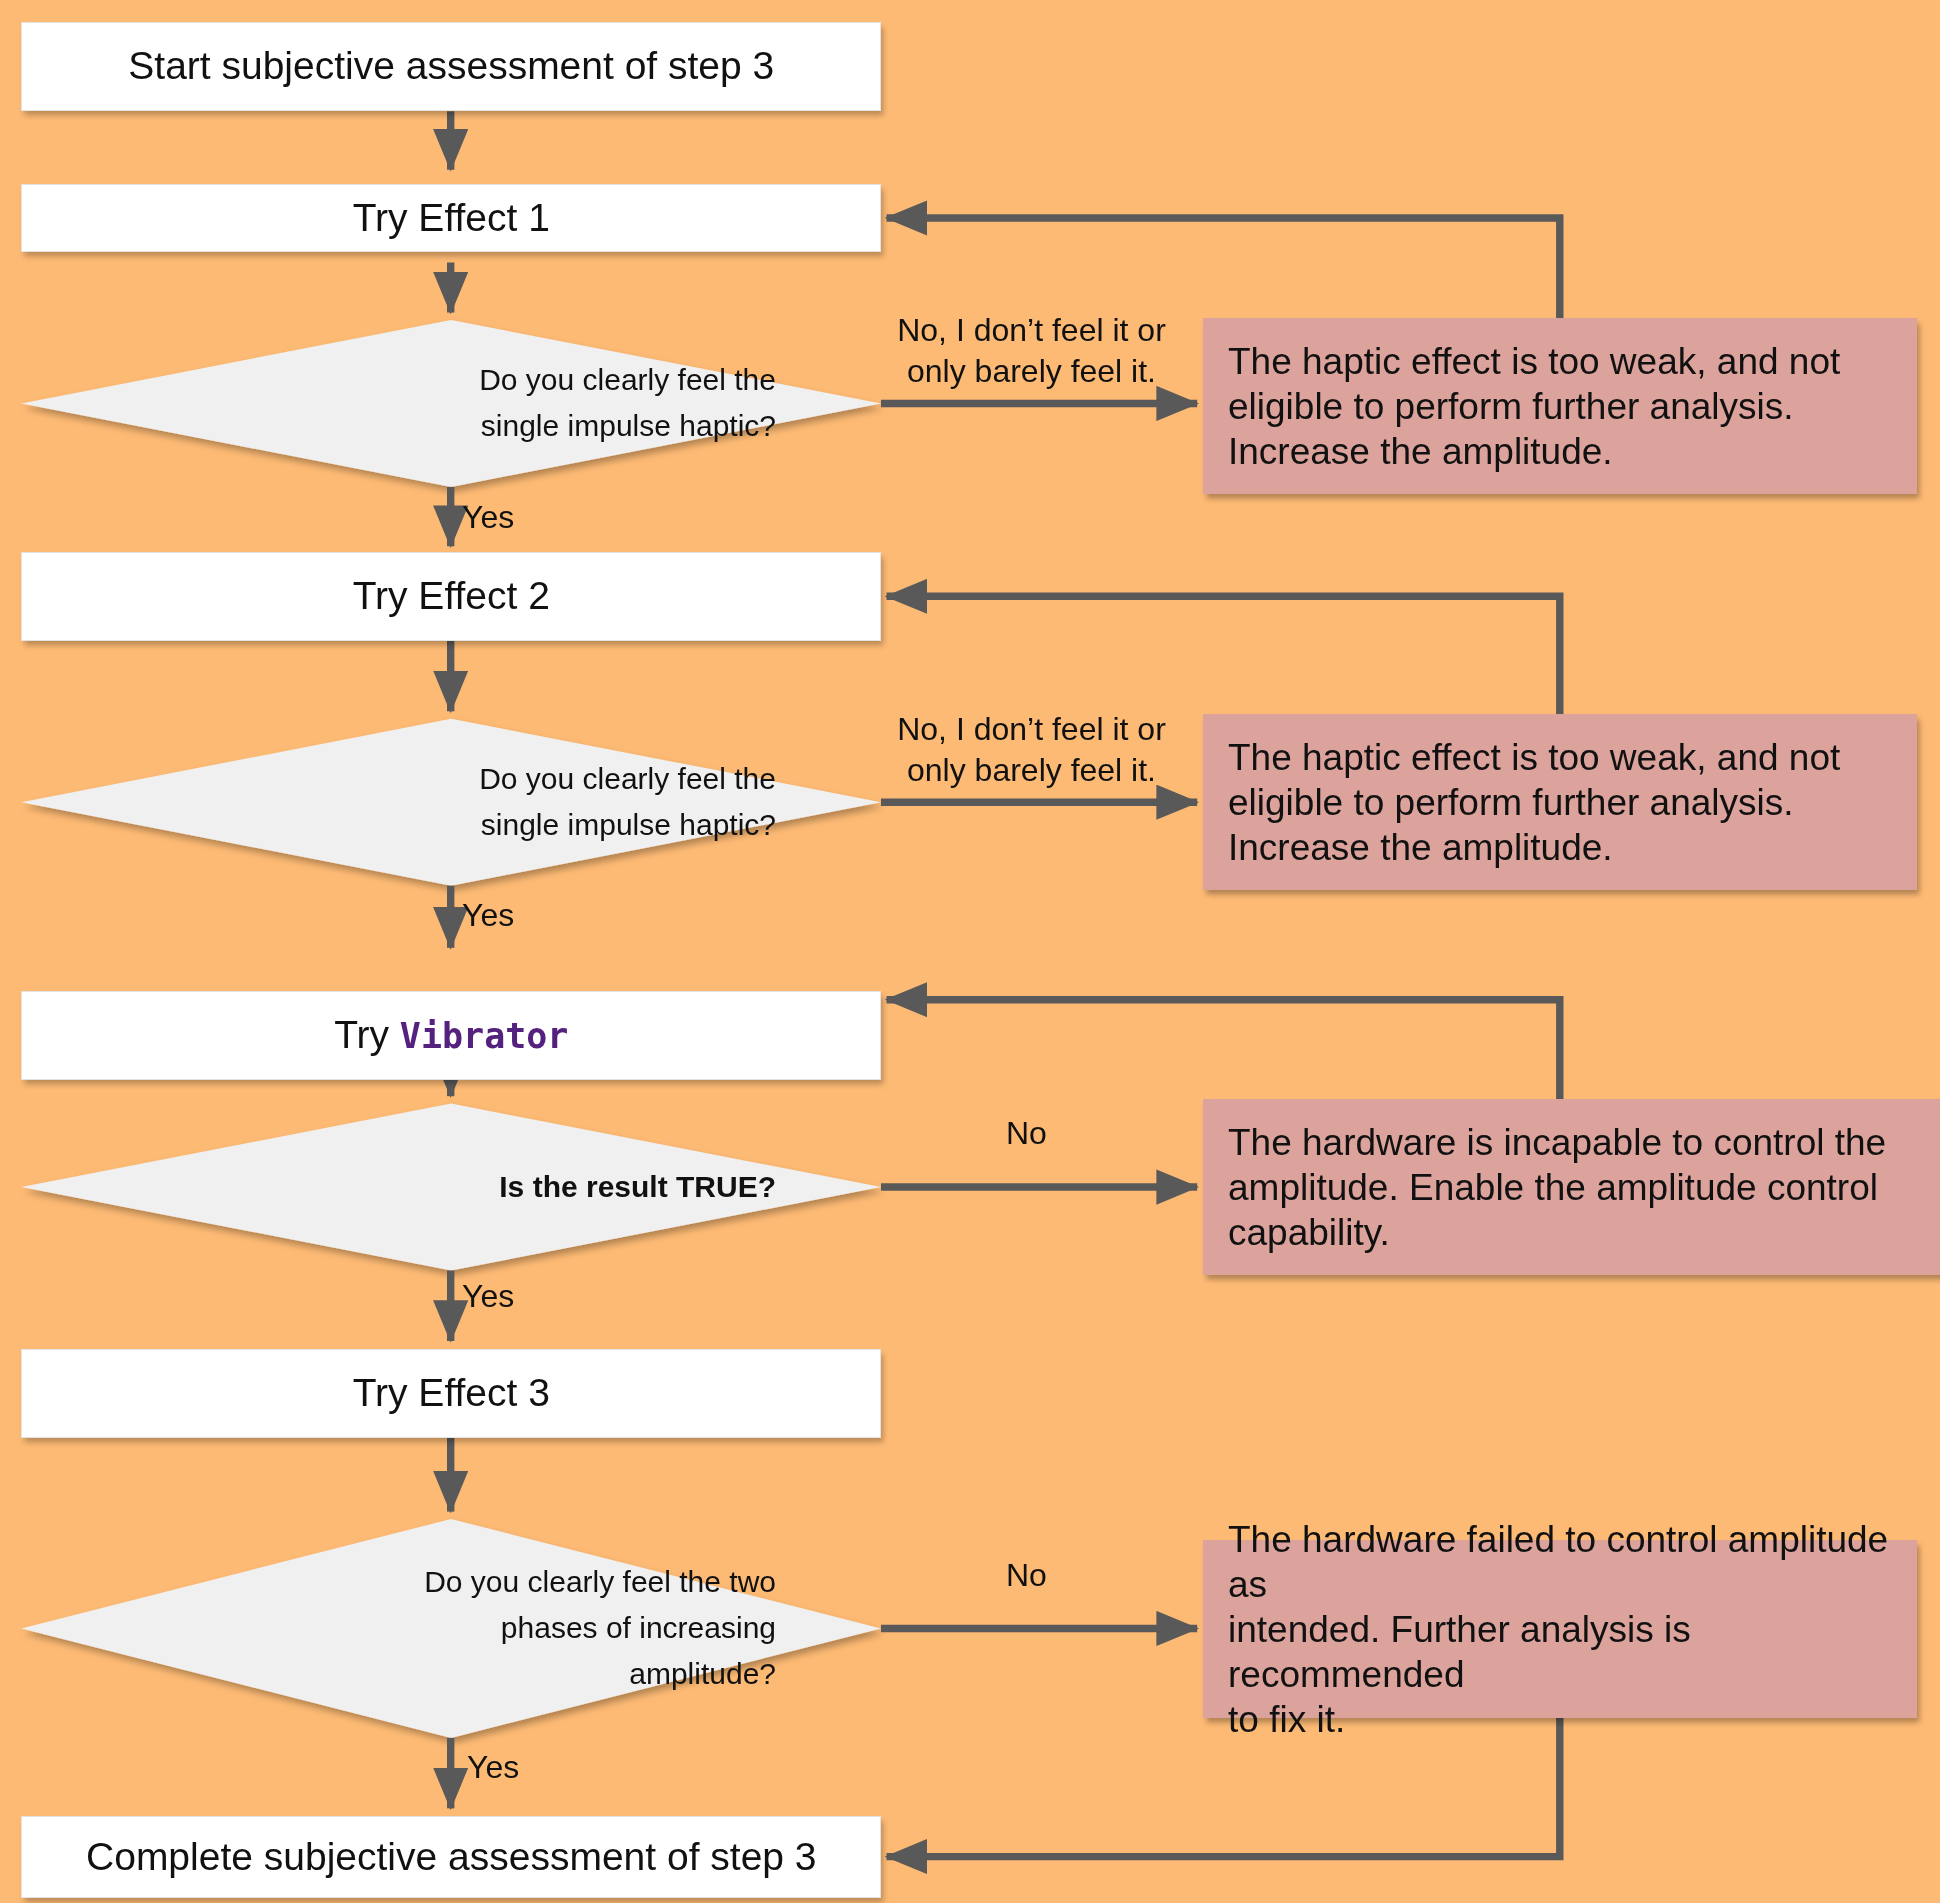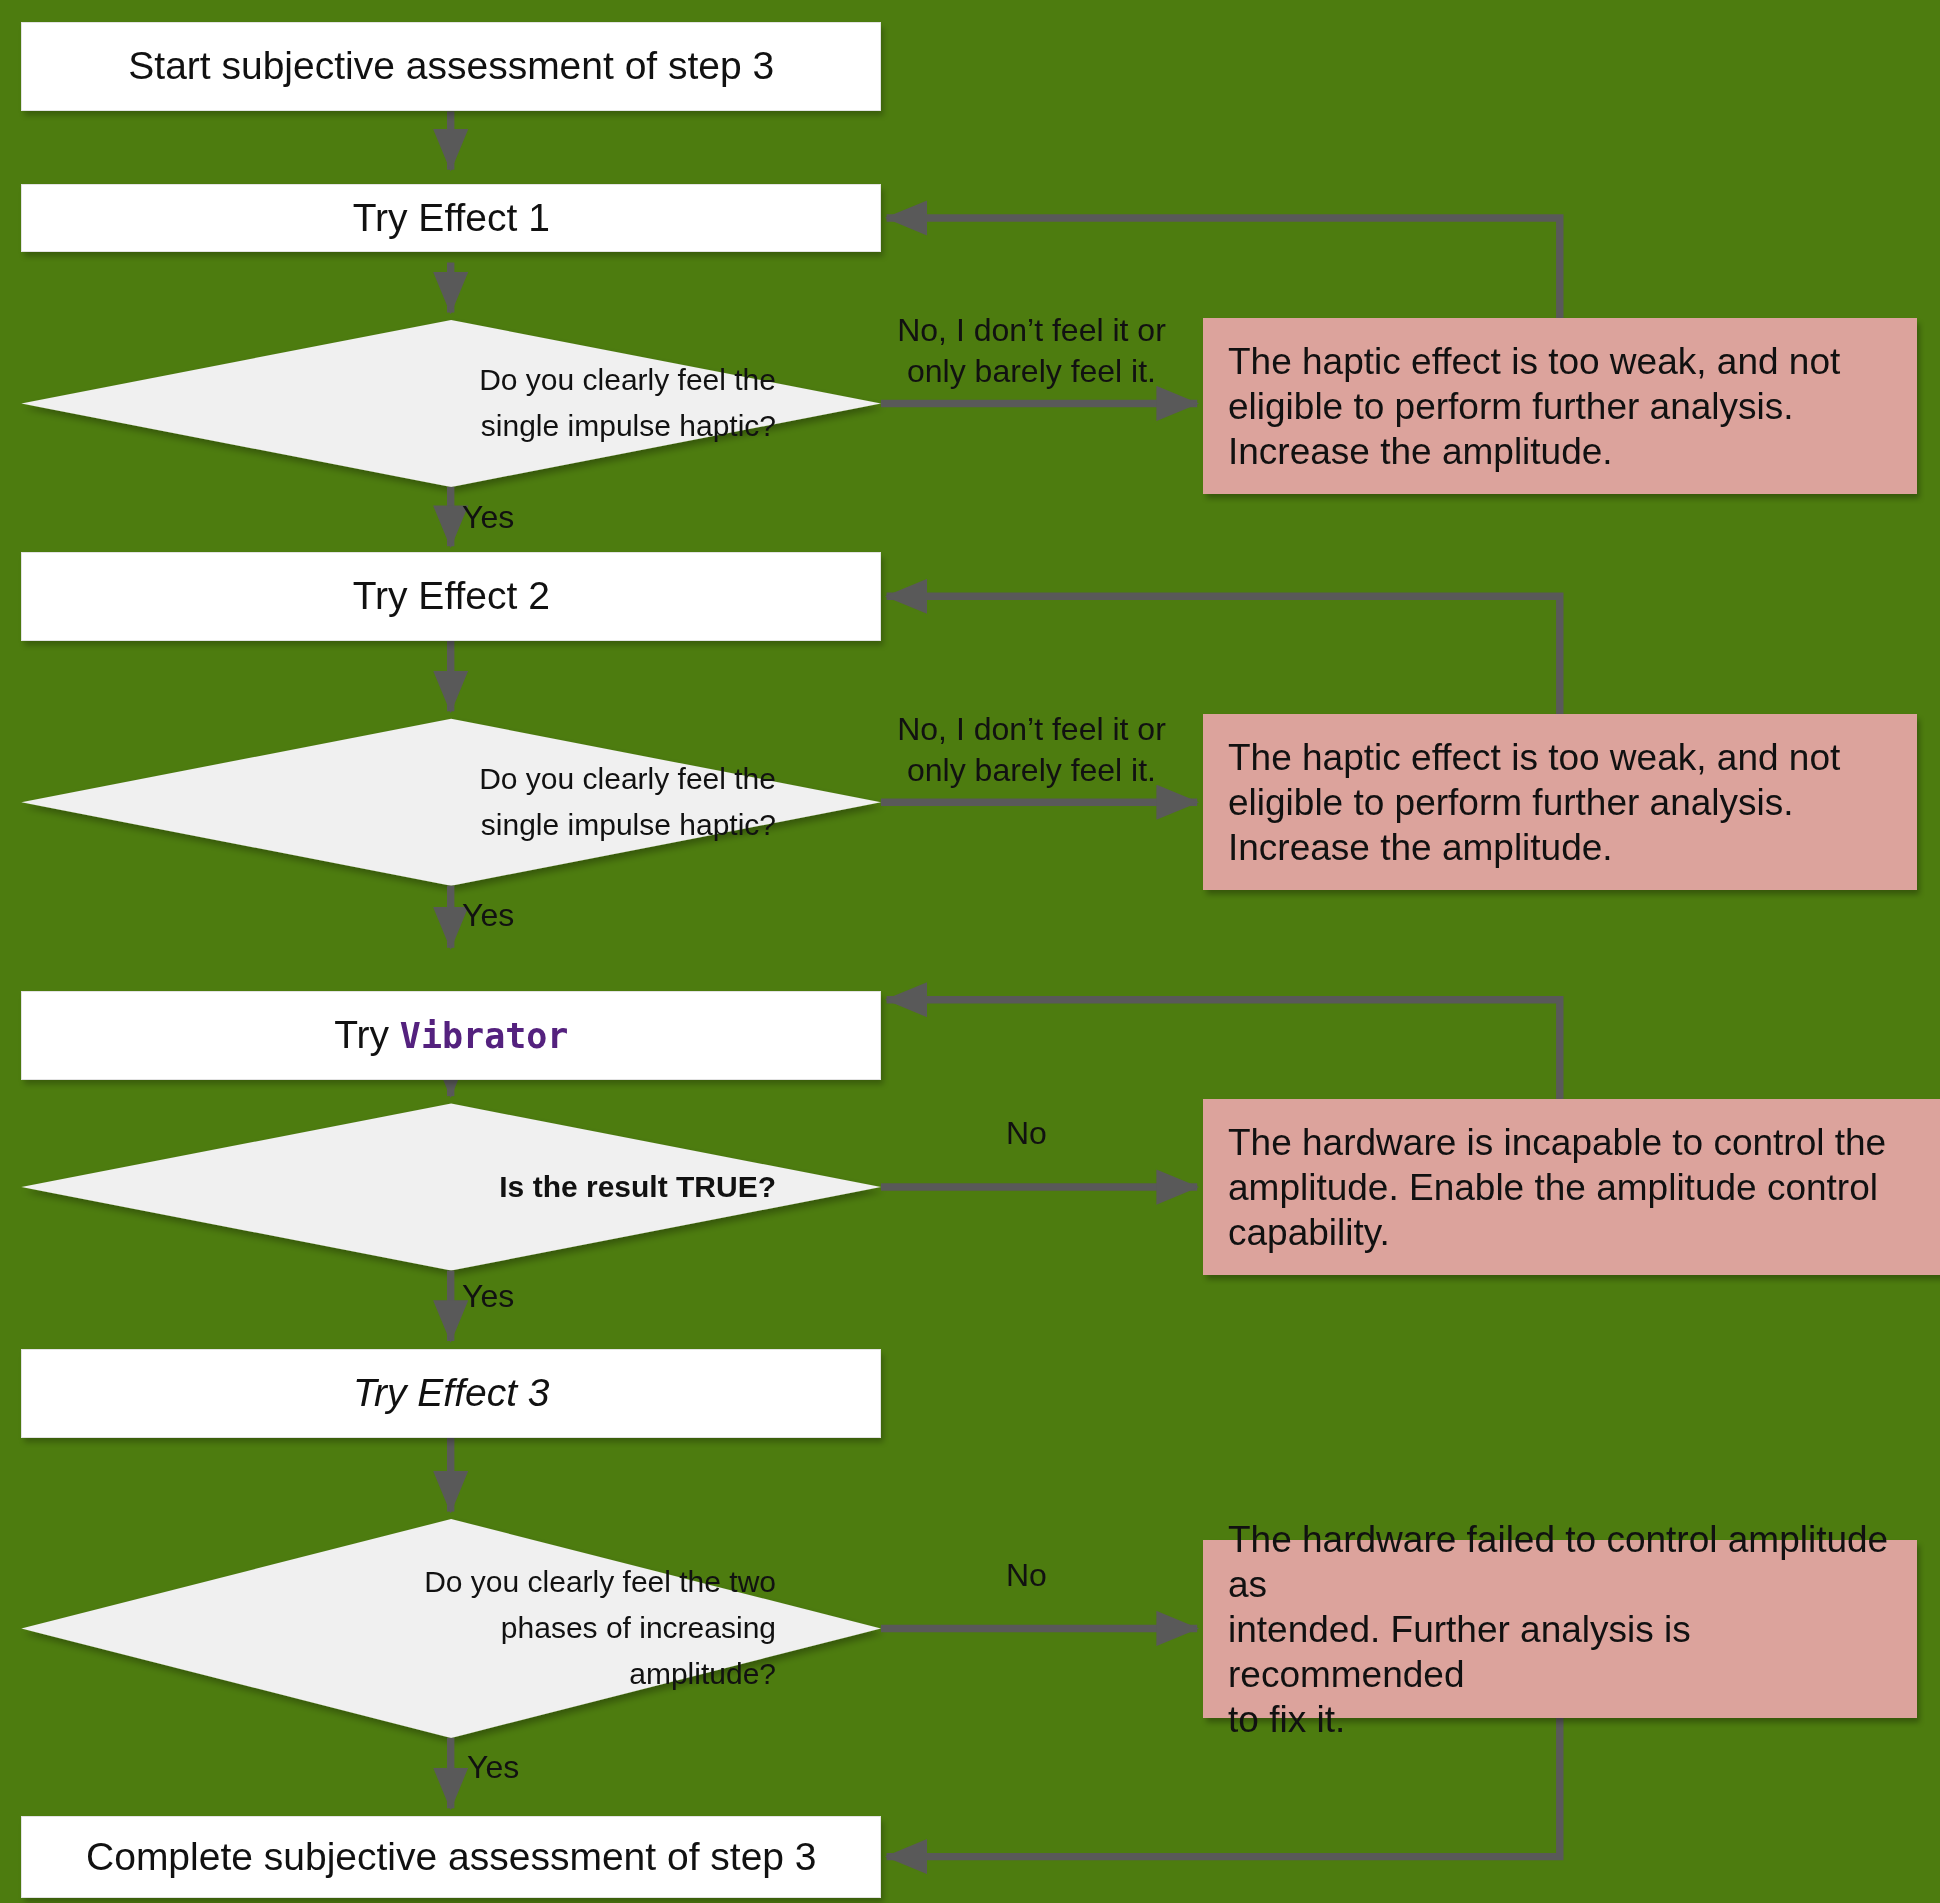--- a/index.html
+++ b/index.html
@@ -1,17 +1,17 @@
 <!DOCTYPE html>
 <html style="font-size:15px"><head>
 <meta charset="utf-8">
 <style>
   html,body{margin:0;padding:0;background:#ffffff;}
   body{font-family:"Liberation Sans",sans-serif;color:#111111;}
-  .canvas{position:relative;width:1940px;height:1903px;background:#4d7c0f;overflow:hidden;}
+  .canvas{position:relative;width:1940px;height:1903px;background:#fdba74;overflow:hidden;}
   svg.edges{position:absolute;left:0;top:0;}
   .edge{stroke:#595959;stroke-width:8;fill:none;}
   .arrow{marker-end:url(#ah);}
   .diamond{fill:#f0f0f0;}
   .box{position:absolute;background:#ffffff;border:1.9px solid #e3e3e3;box-sizing:border-box;
        box-shadow:2.8px 4.6px 5.6px rgba(0,0,0,0.25);display:flex;align-items:center;justify-content:center;
        font-size:39px;line-height:1.2;text-align:center;}
   .redbox{position:absolute;background:#dca39c;box-sizing:border-box;
        box-shadow:2.8px 4.6px 5.6px rgba(0,0,0,0.30);display:flex;flex-direction:column;justify-content:center;
        align-items:flex-start;font-size:37px;line-height:45px;padding:0 16.7px 0 25px;text-align:left;}
@@ -74,21 +74,21 @@
 
   <div class="box" style="left:21.3px;top:552px;width:860px;height:89px;">
     <span>Try Effect 2</span>
   </div>
 
   <div class="box" style="left:21.3px;top:955px;width:860px;height:89px;margin-top:36px;">
     <span class="pre">Try </span>
       <span class="mono cls">Vibrator</span>
   </div>
 
-  <div class="box" style="left:21.3px;top:1349px;width:860px;height:89px;font-style:italic;">
+  <div class="box" style="left:21.3px;top:1349px;width:860px;height:89px;">
     <span>Try Effect 3</span>
   </div>
 
   <div class="box" style="left:21.3px;top:1816px;width:860px;height:82px;">
     <span>Complete subjective assessment of step 3</span>
   </div>
 
   <div class="dlabel" style="top:357px;">
     <div>Do you clearly feel the</div>
     <div>single impulse haptic?</div>

